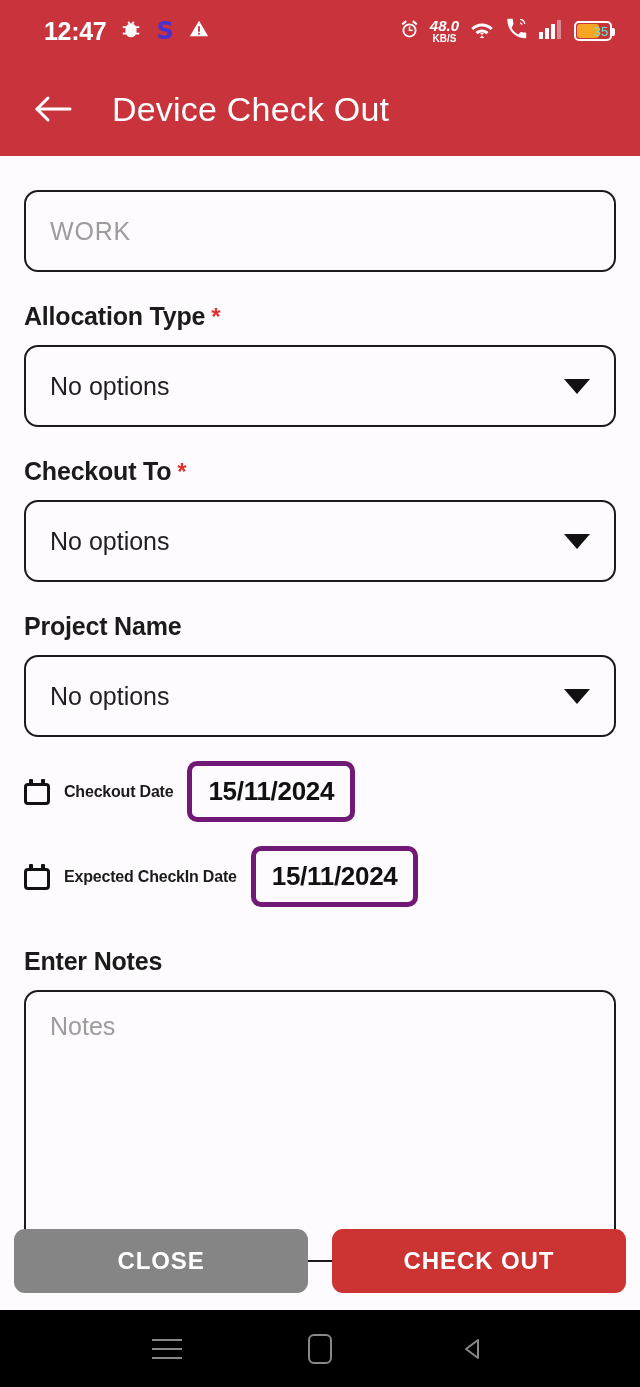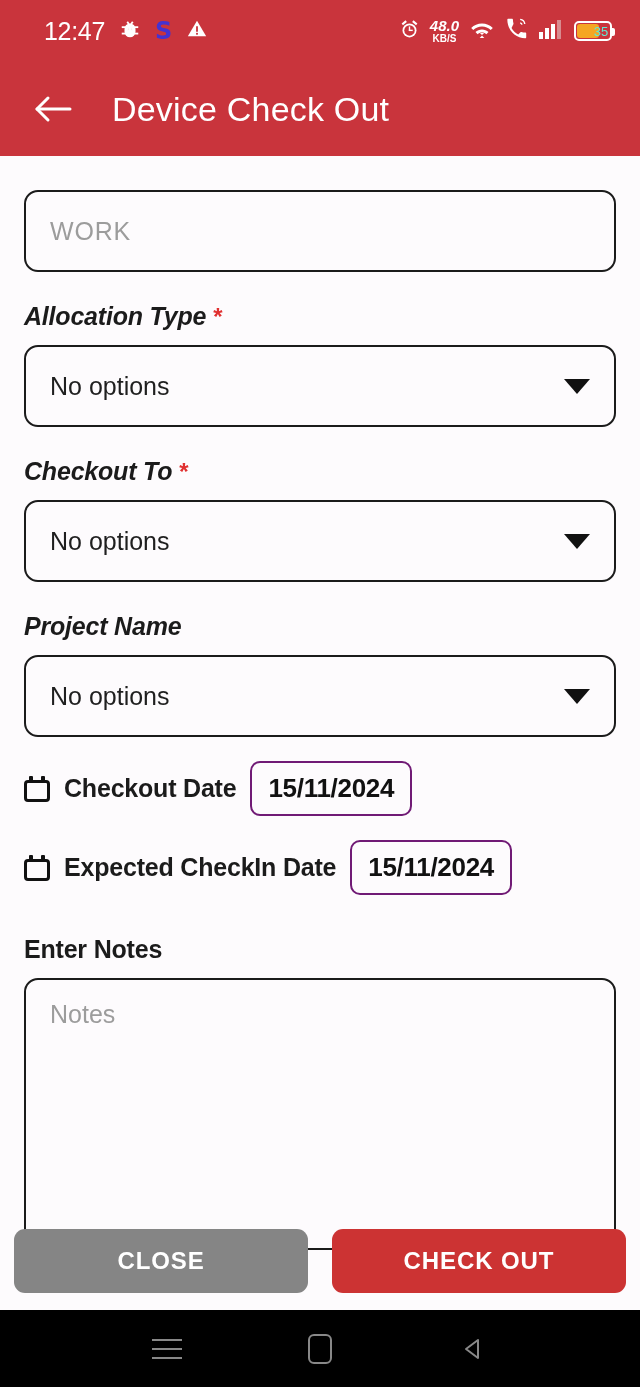--- a/index.html
+++ b/index.html
@@ -25,21 +25,21 @@
     height: 62px;
     background: #c9343c;
     display: flex;
     align-items: center;
     padding: 0 28px 0 44px;
     color: #ffffff;
   }
   .sb-left { display: flex; align-items: center; gap: 14px; }
   .sb-clock {
     font-size: 25px;
-    font-weight: 400;
+    font-weight: 700;
     letter-spacing: -0.3px;
     line-height: 1;
   }
   .sb-right {
     margin-left: auto;
     display: flex;
     align-items: center;
     gap: 10px;
   }
   .sb-netspeed {
@@ -148,21 +148,20 @@
   }
   .form-label {
     font-size: 25px;
     font-weight: 700;
     color: #1b1b1b;
     letter-spacing: -0.2px;
     margin-top: 30px;
     margin-bottom: 14px;
     display: flex;
     align-items: baseline;
-    font-style: italic;
   }
   .req {
     color: #e03030;
     font-size: 24px;
     margin-left: 6px;
     font-weight: 700;
   }
   .select-box {
     height: 82px;
     justify-content: space-between;
@@ -202,28 +201,28 @@
   .cal-icon .t1, .cal-icon .t2 {
     position: absolute;
     top: 0;
     width: 4px; height: 7px;
     background: #111111;
     border-radius: 1px;
   }
   .cal-icon .t1 { left: 5px; }
   .cal-icon .t2 { right: 5px; }
   .date-label {
-    font-size: 25px;
+    font-size: 16px;
     font-weight: 700;
     color: #1b1b1b;
     letter-spacing: -0.2px;
     white-space: nowrap;
   }
   .date-chip {
-    border: 2px solid #701a75;
+    border: 5px solid #701a75;
     border-radius: 10px;
     padding: 10px 16px;
     font-size: 26px;
     font-weight: 700;
     color: #111111;
     background: #fdfbfd;
     letter-spacing: -0.3px;
     white-space: nowrap;
   }
 

